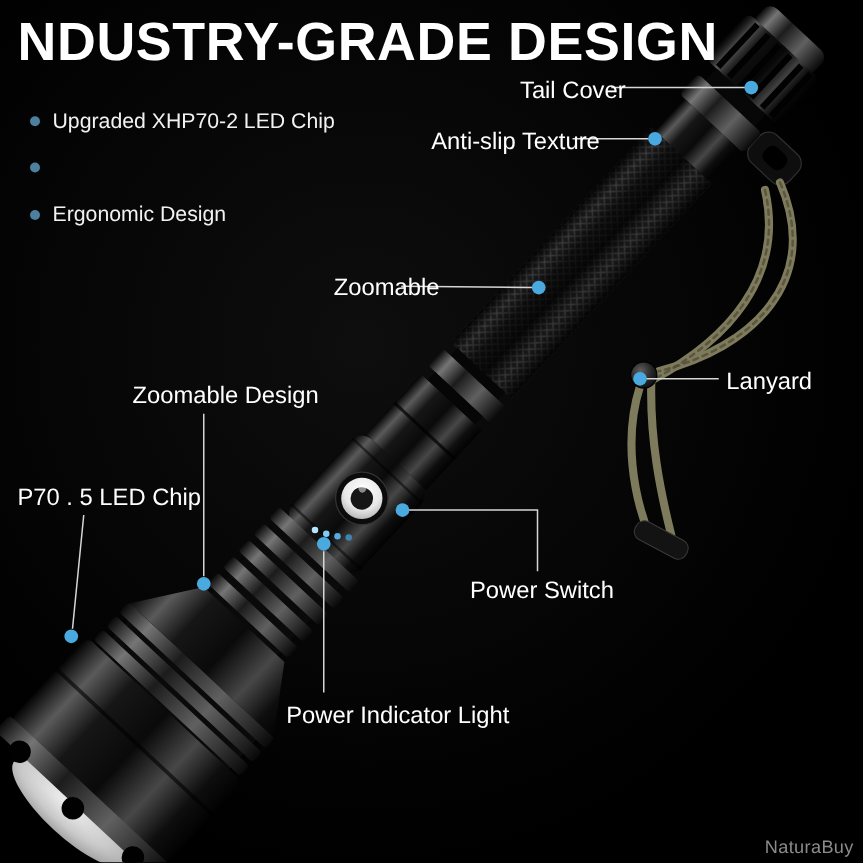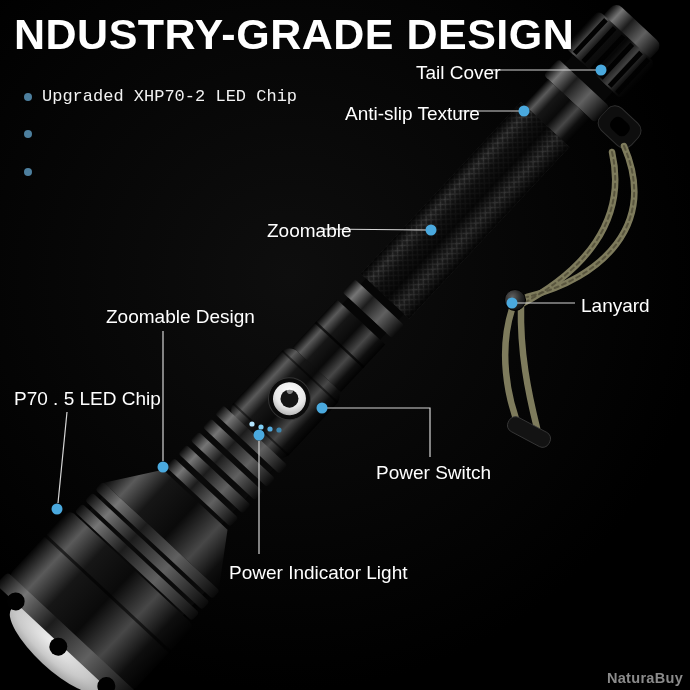--- a/index.html
+++ b/index.html
@@ -6,34 +6,34 @@
   .stage{
     position:relative;width:690px;height:690px;overflow:hidden;
     background:radial-gradient(circle at 42% 40%, #0e0e0e 0%, #000 72%);
     font-family:"Liberation Sans", sans-serif;
   }
   svg.gfx{position:absolute;left:0;top:0;}
   .title{
     position:absolute;left:14px;top:10px;color:#fff;
     font-size:43px;font-weight:700;letter-spacing:.5px;white-space:nowrap;
   }
-  .ft{position:absolute;left:42px;color:#f2f2f2;font-size:17px;white-space:nowrap;font-family:Liberation Mono, monospace;}
+  .ft{position:absolute;left:42px;color:#f2f2f2;font-size:17px;white-space:nowrap;}
   .ft1{top:87px}.ft2{top:124px}.ft3{top:162px}
   .cl{position:absolute;color:#fff;font-size:19px;white-space:nowrap;}
   .cl-tail{left:416px;top:62px}
   .cl-anti{left:345px;top:103px}
   .cl-batt{left:267px;top:220px}
   .cl-lan{left:581px;top:295px}
   .cl-zoom{left:106px;top:306px}
   .cl-p70{left:14px;top:388px}
   .cl-pow{left:376px;top:462px}
   .cl-ind{left:229px;top:562px}
   .watermark{
     position:absolute;right:7px;bottom:4px;color:#9b9b9b;font-size:14.5px;
-    font-weight:700;letter-spacing:.3px;opacity:.9;text-shadow:0 1px 2px #000;margin-top:32px;
+    font-weight:400;letter-spacing:.3px;opacity:.9;text-shadow:0 1px 2px #000;margin-top:32px;
   }
 </style>
 </head>
 <body>
 
 <div class="stage">
 
   <svg class="gfx" width="690" height="690" viewBox="0 0 690 690">
     <defs>
       <linearGradient id="gMetal" x1="0" y1="0" x2="1" y2="0">
@@ -199,20 +199,21 @@
     <g>
       <circle cx="28" cy="97" r="4" fill="#4d7f9e"></circle>
       <circle cx="28" cy="134" r="4" fill="#4d7f9e"></circle>
       <circle cx="28" cy="172" r="4" fill="#4d7f9e"></circle>
     </g>
   </svg>
 
   <div class="title">NDUSTRY-GRADE DESIGN</div>
 
   <div class="ft ft1">Upgraded XHP70-2 LED Chip</div>
+  <div class="ft ft3">Ergonomic Design</div>
 
   <div class="cl cl-tail">Tail Cover</div>
   <div class="cl cl-anti">Anti-slip Texture</div>
   <div class="cl cl-batt">Zoomable</div>
   <div class="cl cl-lan">Lanyard</div>
   <div class="cl cl-zoom">Zoomable Design</div>
   <div class="cl cl-p70">P70 . 5 LED Chip</div>
   <div class="cl cl-pow">Power Switch</div>
   <div class="cl cl-ind">Power Indicator Light</div>
 

